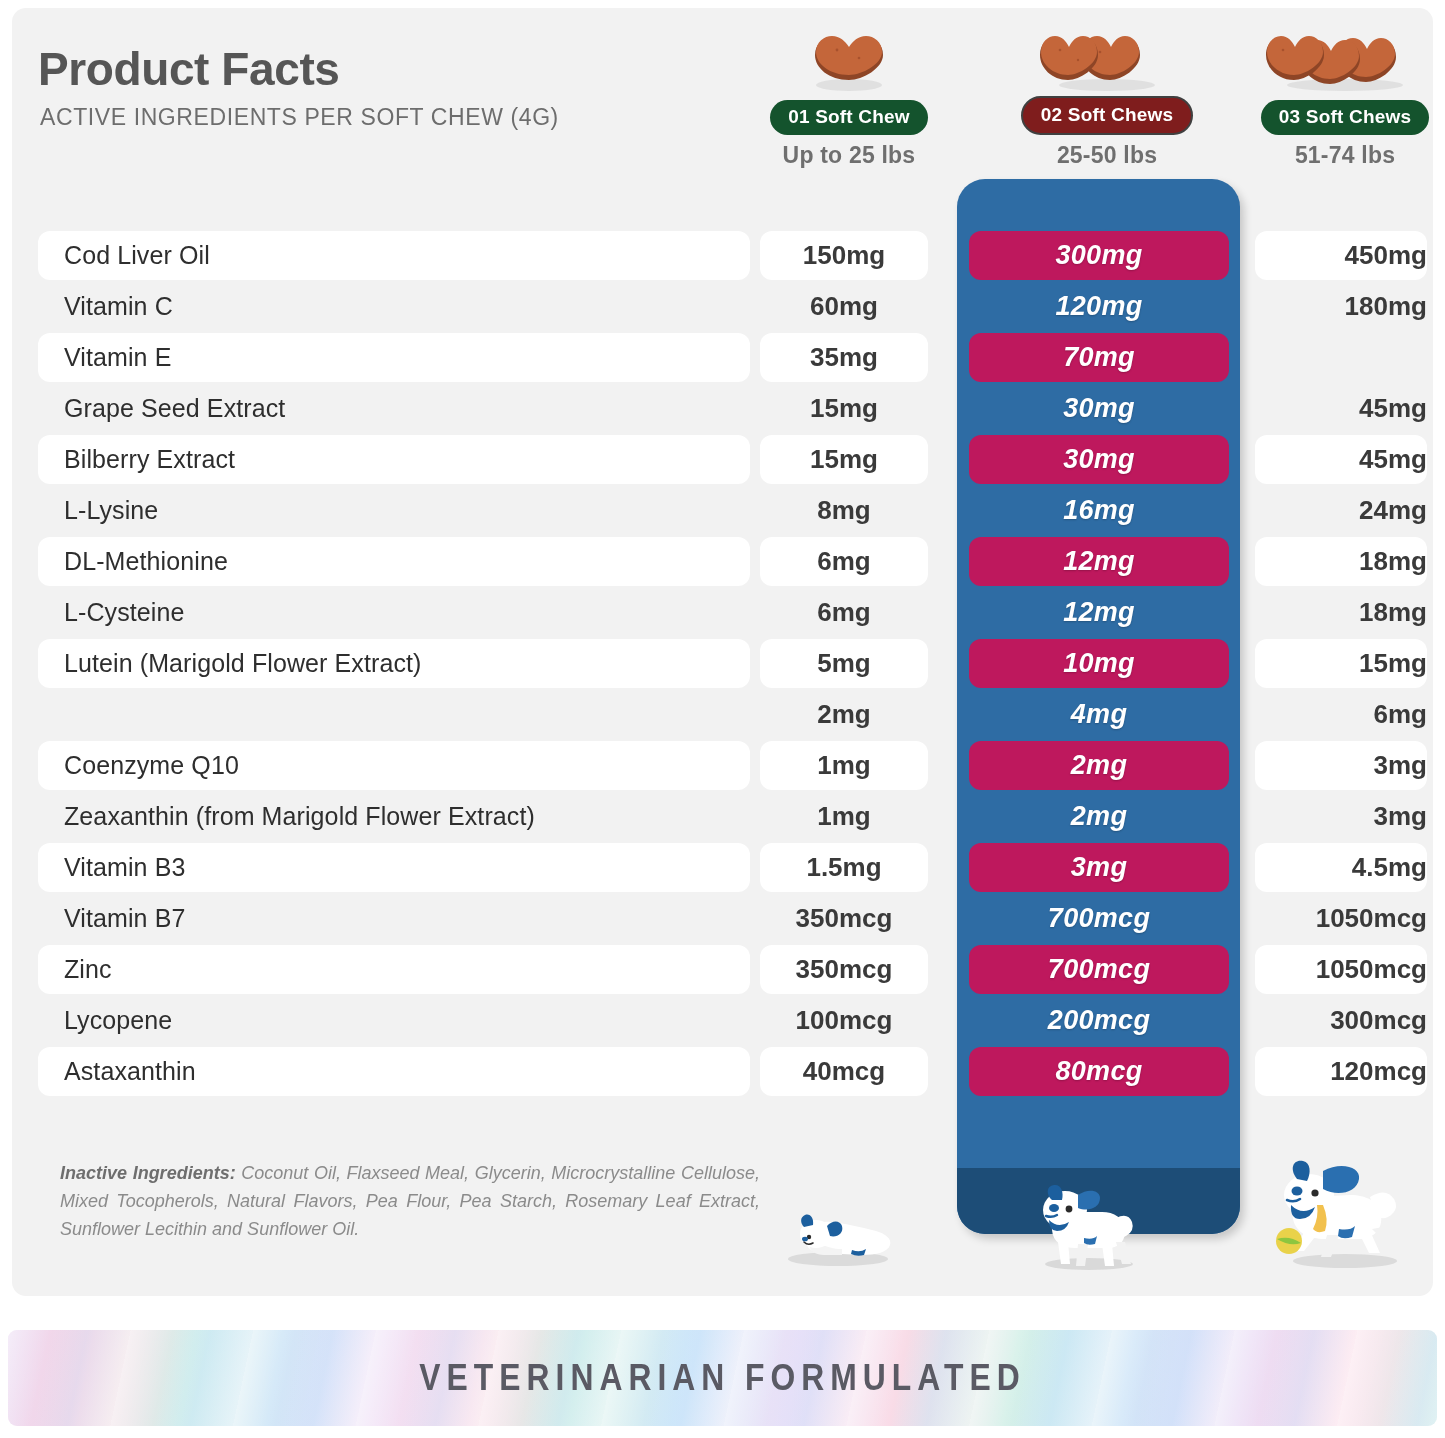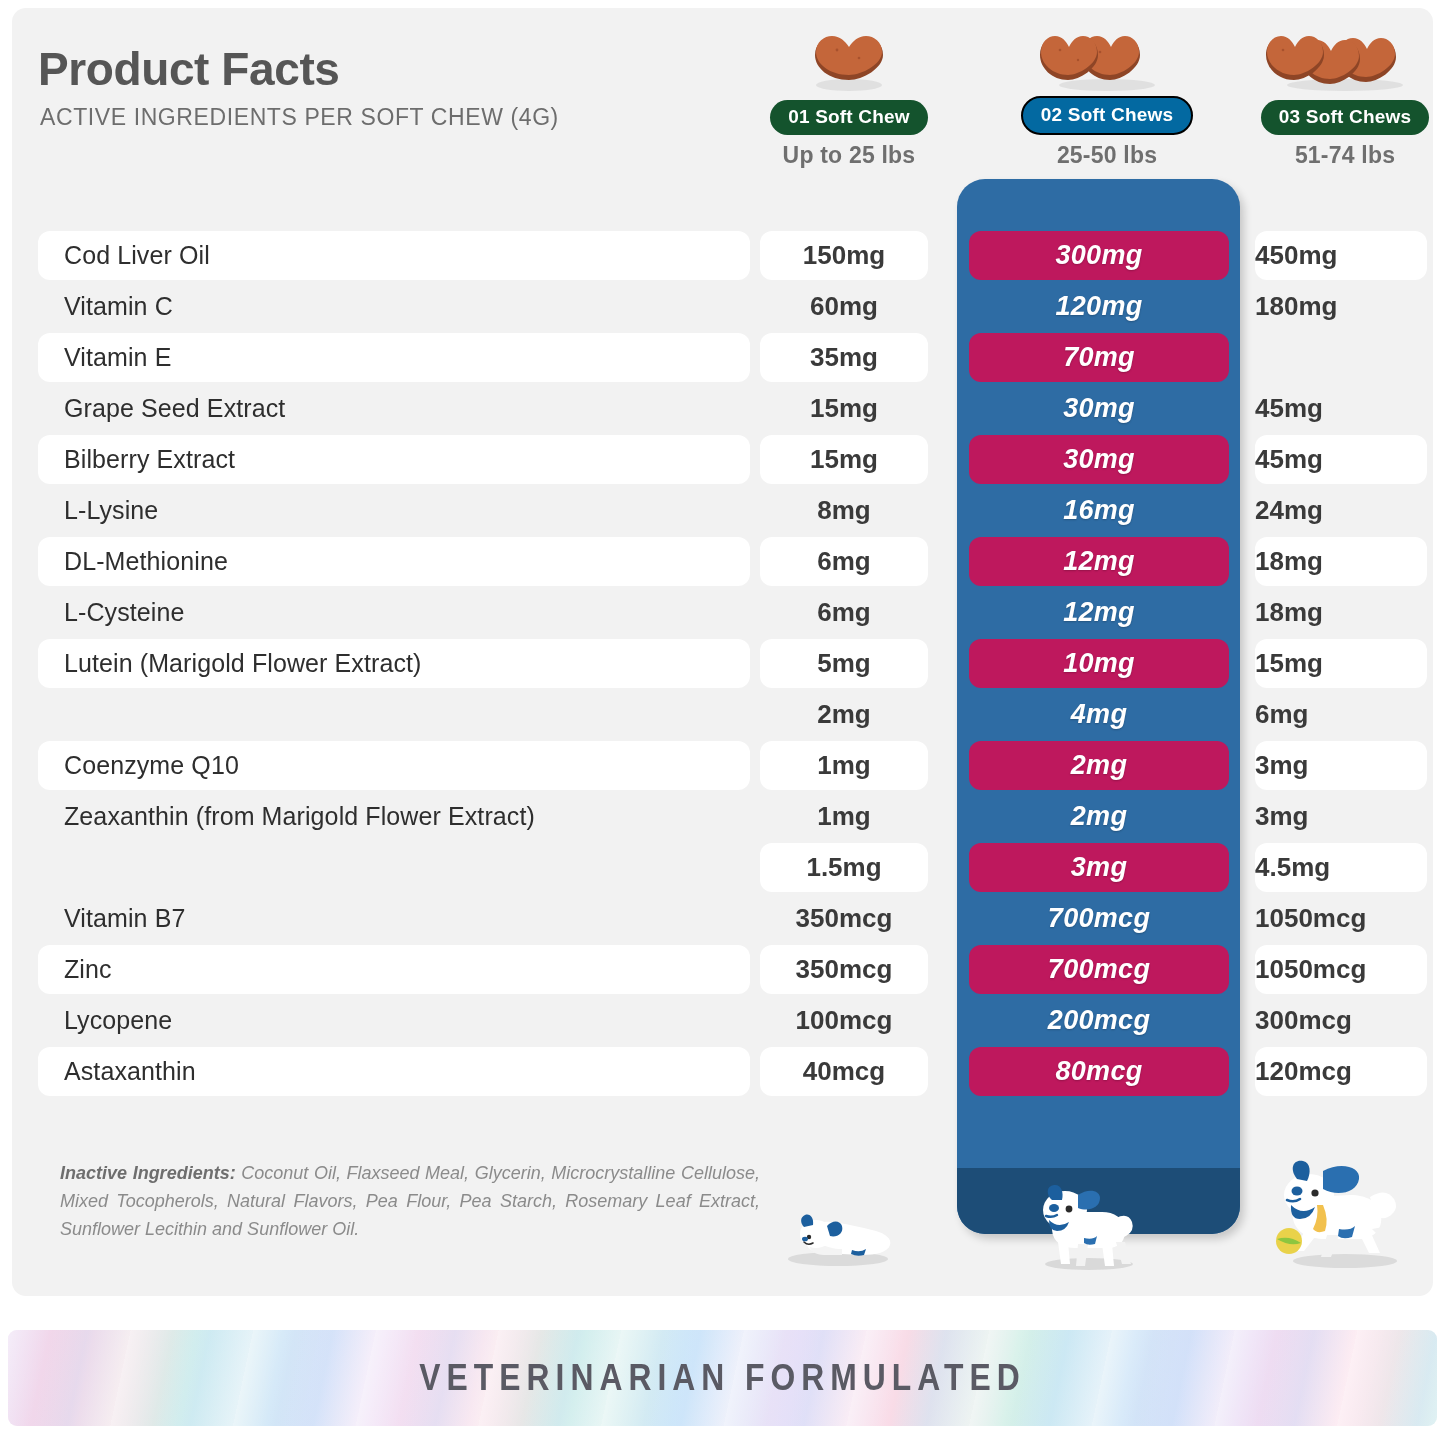--- a/index.html
+++ b/index.html
@@ -41,21 +41,21 @@
   .chews svg { display: block; }
 
   .pill-badge {
     display: inline-block; margin-top: 4px;
     padding: 6px 18px 7px;
     border-radius: 999px;
     font-size: 19px; font-weight: bold; color: #ffffff;
     letter-spacing: 0.2px; white-space: nowrap;
   }
   .pill-badge.gray { background: #14532d; margin-top: 8px; }
-  .pill-badge.blue { background: #0369a1; border: 2px solid #000000; }
+  .pill-badge.blue { background: #7f1d1d; border: 2px solid #404040; }
   .lbs {
     margin-top: 7px; font-size: 23px; color: #6f6f6f; font-weight: 600;
     letter-spacing: 0.2px;
   }
 
   
   .bluepanel {
     position: absolute;
     left: 945px; top: 171px;
     width: 283px; height: 1055px;
@@ -72,21 +72,21 @@
   
   .rows { position: absolute; left: 0; top: 222px; width: 1421px; }
   .row { position: relative; height: 51px; }
 
   .cell { position: absolute; top: 1px; height: 49px;
           display: flex; align-items: center; }
 
   .cell-name { left: 26px; width: 712px; padding-left: 26px; }
   .cell-v1   { left: 748px; width: 168px; justify-content: center; }
   .cell-v2   { left: 957px; width: 260px; justify-content: center; }
-  .cell-v3   { left: 1243px; width: 172px; justify-content: flex-start; }
+  .cell-v3   { left: 1243px; width: 172px; justify-content: flex-end; }
 
   .row.odd .cell-name,
   .row.odd .cell-v1,
   .row.odd .cell-v3 { background: #ffffff; border-radius: 12px; }
   .row.odd .cell-v2 { background: #be185d; border-radius: 12px; }
 
   .name-txt { font-size: 25px; color: #2e2e2e; letter-spacing: 0.1px; }
   .val-txt  { font-size: 26px; color: #3a3a3a; font-weight: 600; }
   .val-hi   { font-size: 27px; color: #ffffff; font-weight: bold;
               font-style: italic; letter-spacing: 0.3px;
@@ -363,20 +363,23 @@
             <span class="val-txt">1mg</span>
           </div>
           <div class="cell cell-v2">
             <span class="val-hi">2mg</span>
           </div>
           <div class="cell cell-v3">
             <span class="val-txt">3mg</span>
           </div>
         </div>
         <div class="row odd">
+          <div class="cell cell-name">
+            <span class="name-txt">Vitamin B3</span>
+          </div>
           <div class="cell cell-v1">
             <span class="val-txt">1.5mg</span>
           </div>
           <div class="cell cell-v2">
             <span class="val-hi">3mg</span>
           </div>
           <div class="cell cell-v3">
             <span class="val-txt">4.5mg</span>
           </div>
         </div>

